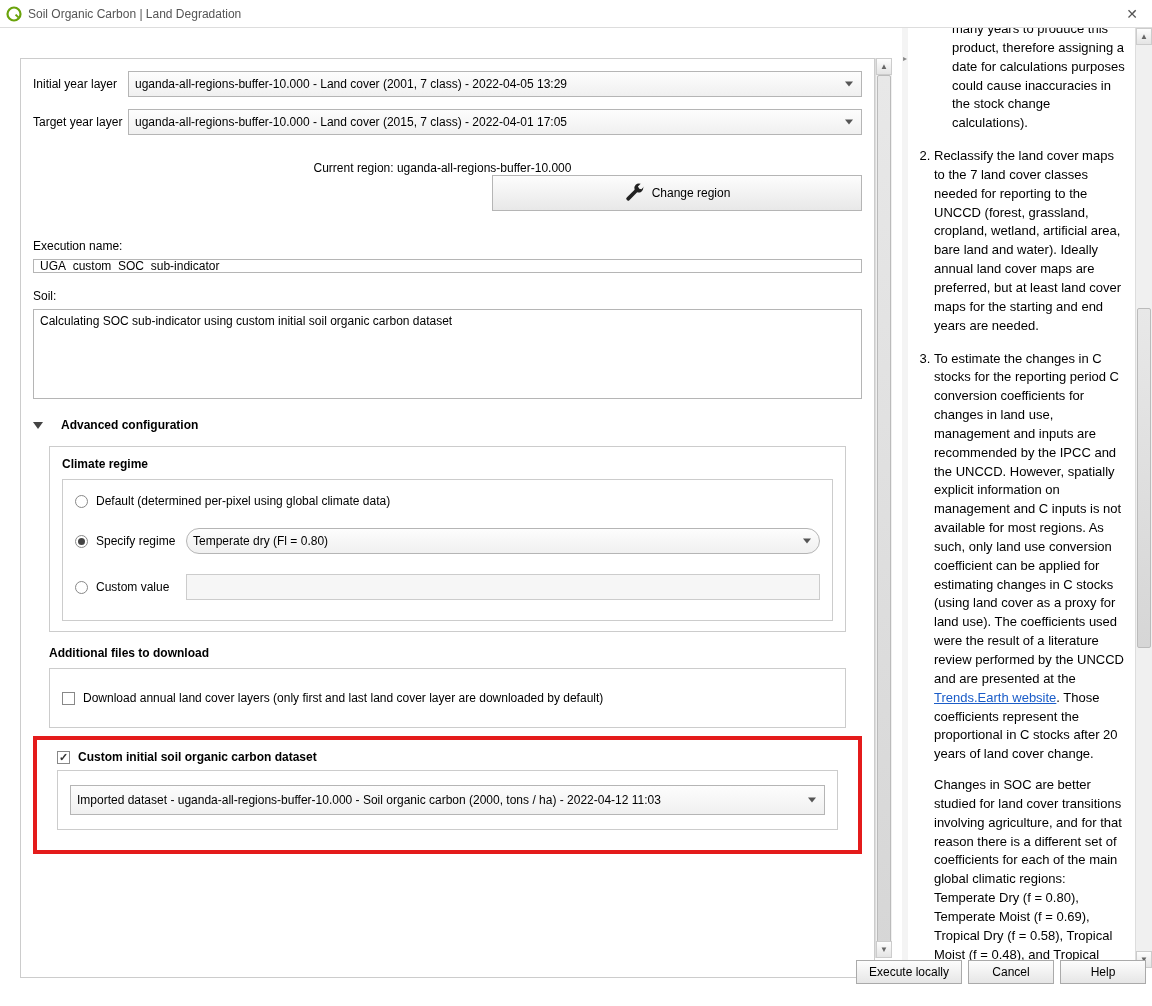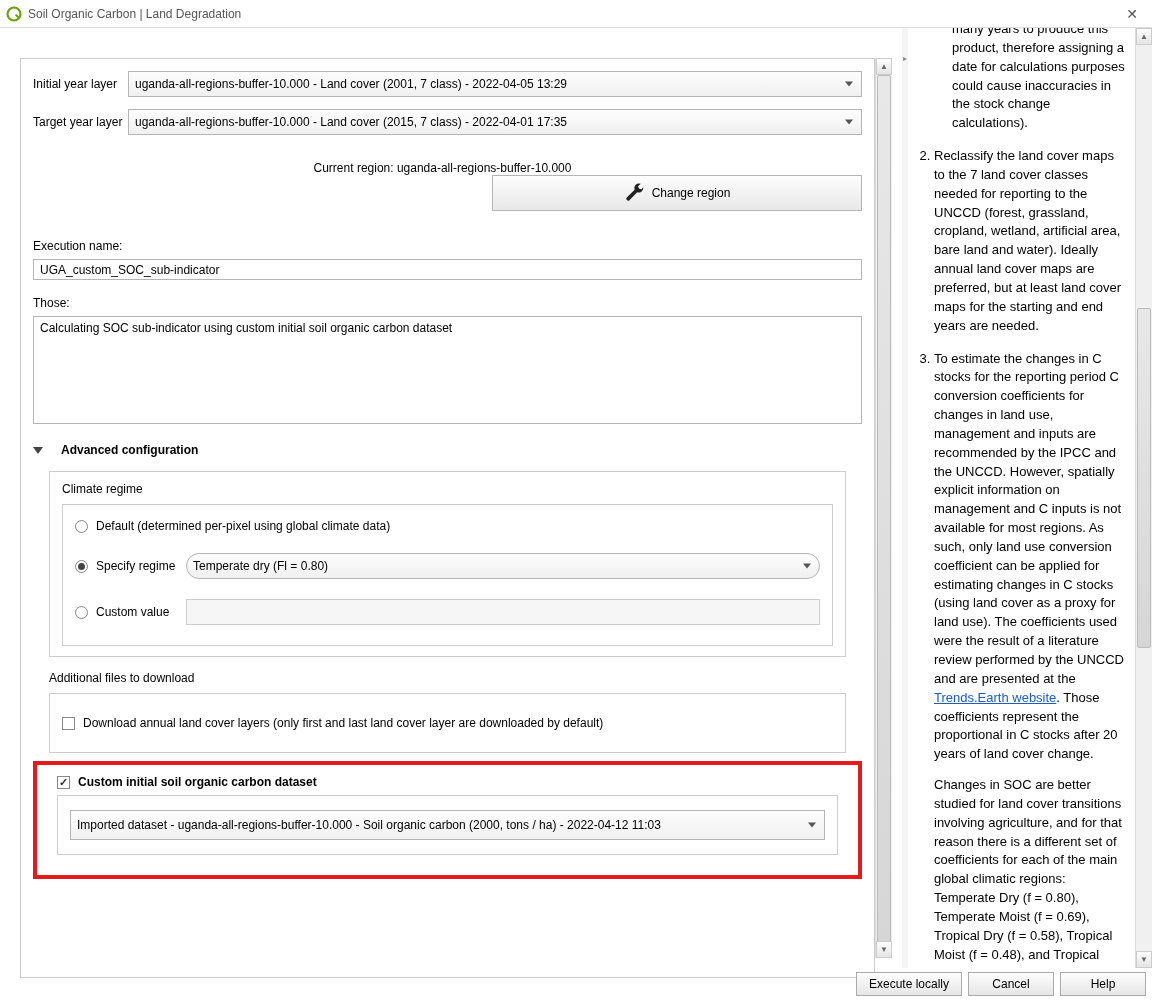--- a/index.html
+++ b/index.html
@@ -79,29 +79,29 @@
     cursor: pointer;
     gap: 6px;
   }
   .btn-wide { width: 370px; margin-left:auto; }
   .wrench {
     width: 22px; height: 22px;
   }
   .field-label { margin-bottom: 6px; display:block; }
   .textinput {
     width: 100%;
-    height: 21px;
+    height: 14px;
     border: 1px solid #b5b5b5;
     padding: 4px 6px;
     font-size: 12px;
     background: #fff;
   }
   .textarea {
     width: 100%;
-    height: 108px;
+    height: 90px;
     border: 1px solid #b5b5b5;
     padding: 4px 6px;
     font-size: 12px;
     resize: none;
     background:#fff;
     font-family: inherit;
   }
   .section-exec { margin-bottom: 16px; }
   .section-notes { margin-bottom: 16px; }
   .expander-header { display:flex; align-items:center; gap:18px; font-weight:bold; margin: 8px 0 14px 0; }
@@ -109,21 +109,21 @@
     width:0;height:0;
     border-left:5px solid transparent;
     border-right:5px solid transparent;
     border-top:7px solid #444;
   }
   .group {
     border: 1px solid #ccc;
     padding: 10px 12px;
     margin: 0 16px 14px 16px;
   }
-  .group-title { font-weight: normal; margin-bottom: 8px; }
+  .group-title { font-weight: bold; margin-bottom: 8px; }
   .subgroup {
     border: 1px solid #ccc;
     padding: 14px 12px;
     margin-top: 8px;
   }
   .radio-row { display:flex; align-items:center; gap:8px; margin-bottom: 20px; }
   .radio-row:last-child { margin-bottom: 6px; }
   .radio { width: 13px; height:13px; border-radius:50%; border:1px solid #888; display:inline-flex; align-items:center; justify-content:center; background:#fff; }
   .radio.checked::after{ content:""; width:7px;height:7px;border-radius:50%;background:#444; }
   .radio-label { width: 82px; }
@@ -173,21 +173,21 @@
     line-height: 1.45;
     overflow:hidden;
   }
   .help-content ol { list-style: decimal; padding-left: 18px; }
   .help-content li { margin-bottom: 14px; }
   .help-content p { margin-bottom: 12px; }
   .help-content a { color: #1a5cc8; text-decoration: underline; }
   .button-bar {
     position:absolute;
     right: 6px;
-    bottom: 10px;
+    bottom: 22px;
     display:flex;
     gap:6px;
   }
   .btn-sm {
     height:24px;
     min-width:86px;
     border:1px solid #aaa;
     background:linear-gradient(#fdfdfd,#e6e6e6);
     font-size:12px;
     padding:0 12px;
@@ -218,21 +218,21 @@
       <div class="row">
         <label class="fixed">Initial year layer</label>
         <div class="select">
           <span>uganda-all-regions-buffer-10.000 - Land cover (2001, 7 class) - 2022-04-05 13:29</span>
         </div>
       </div>
 
       <div class="row">
         <label class="fixed">Target year layer</label>
         <div class="select">
-          <span>uganda-all-regions-buffer-10.000 - Land cover (2015, 7 class) - 2022-04-01 17:35</span>
+          <span>uganda-all-regions-buffer-10.000 - Land cover (2015, 7 class) - 2022-04-01 17:05</span>
         </div>
       </div>
 
       <div class="region-row">
         <span class="label">Current region: uganda-all-regions-buffer-10.000</span>
         <div class="btn btn-wide">
           <span class="wrench">
             <svg viewBox="0 0 24 24">
                   <path fill="#222" d="M21 6.5a5 5 0 0 1-6.6 4.74L6.1 19.5a2 2 0 1 1-2.8-2.8l8.26-8.3A5 5 0 0 1 18.2 2l-3 3 1.5 2.3L19 8l3-3c-.3.5-1 1.5-1 1.5z"></path>
                 </svg>
@@ -240,21 +240,21 @@
           <span>Change region</span>
         </div>
       </div>
 
       <div class="section-exec">
         <label class="field-label">Execution name:</label>
         <input class="textinput" value="UGA_custom_SOC_sub-indicator" style="">
       </div>
 
       <div class="section-notes">
-        <label class="field-label">Those:</label>
+        <label class="field-label">Soil:</label>
         <textarea class="textarea" style="">Calculating SOC sub-indicator using custom initial soil organic carbon dataset</textarea>
       </div>
 
       <div class="expander-header">
         <span class="tri"></span>
         <span>Advanced configuration</span>
       </div>
 
       <div class="group">
         <div class="group-title">Climate regime</div>

